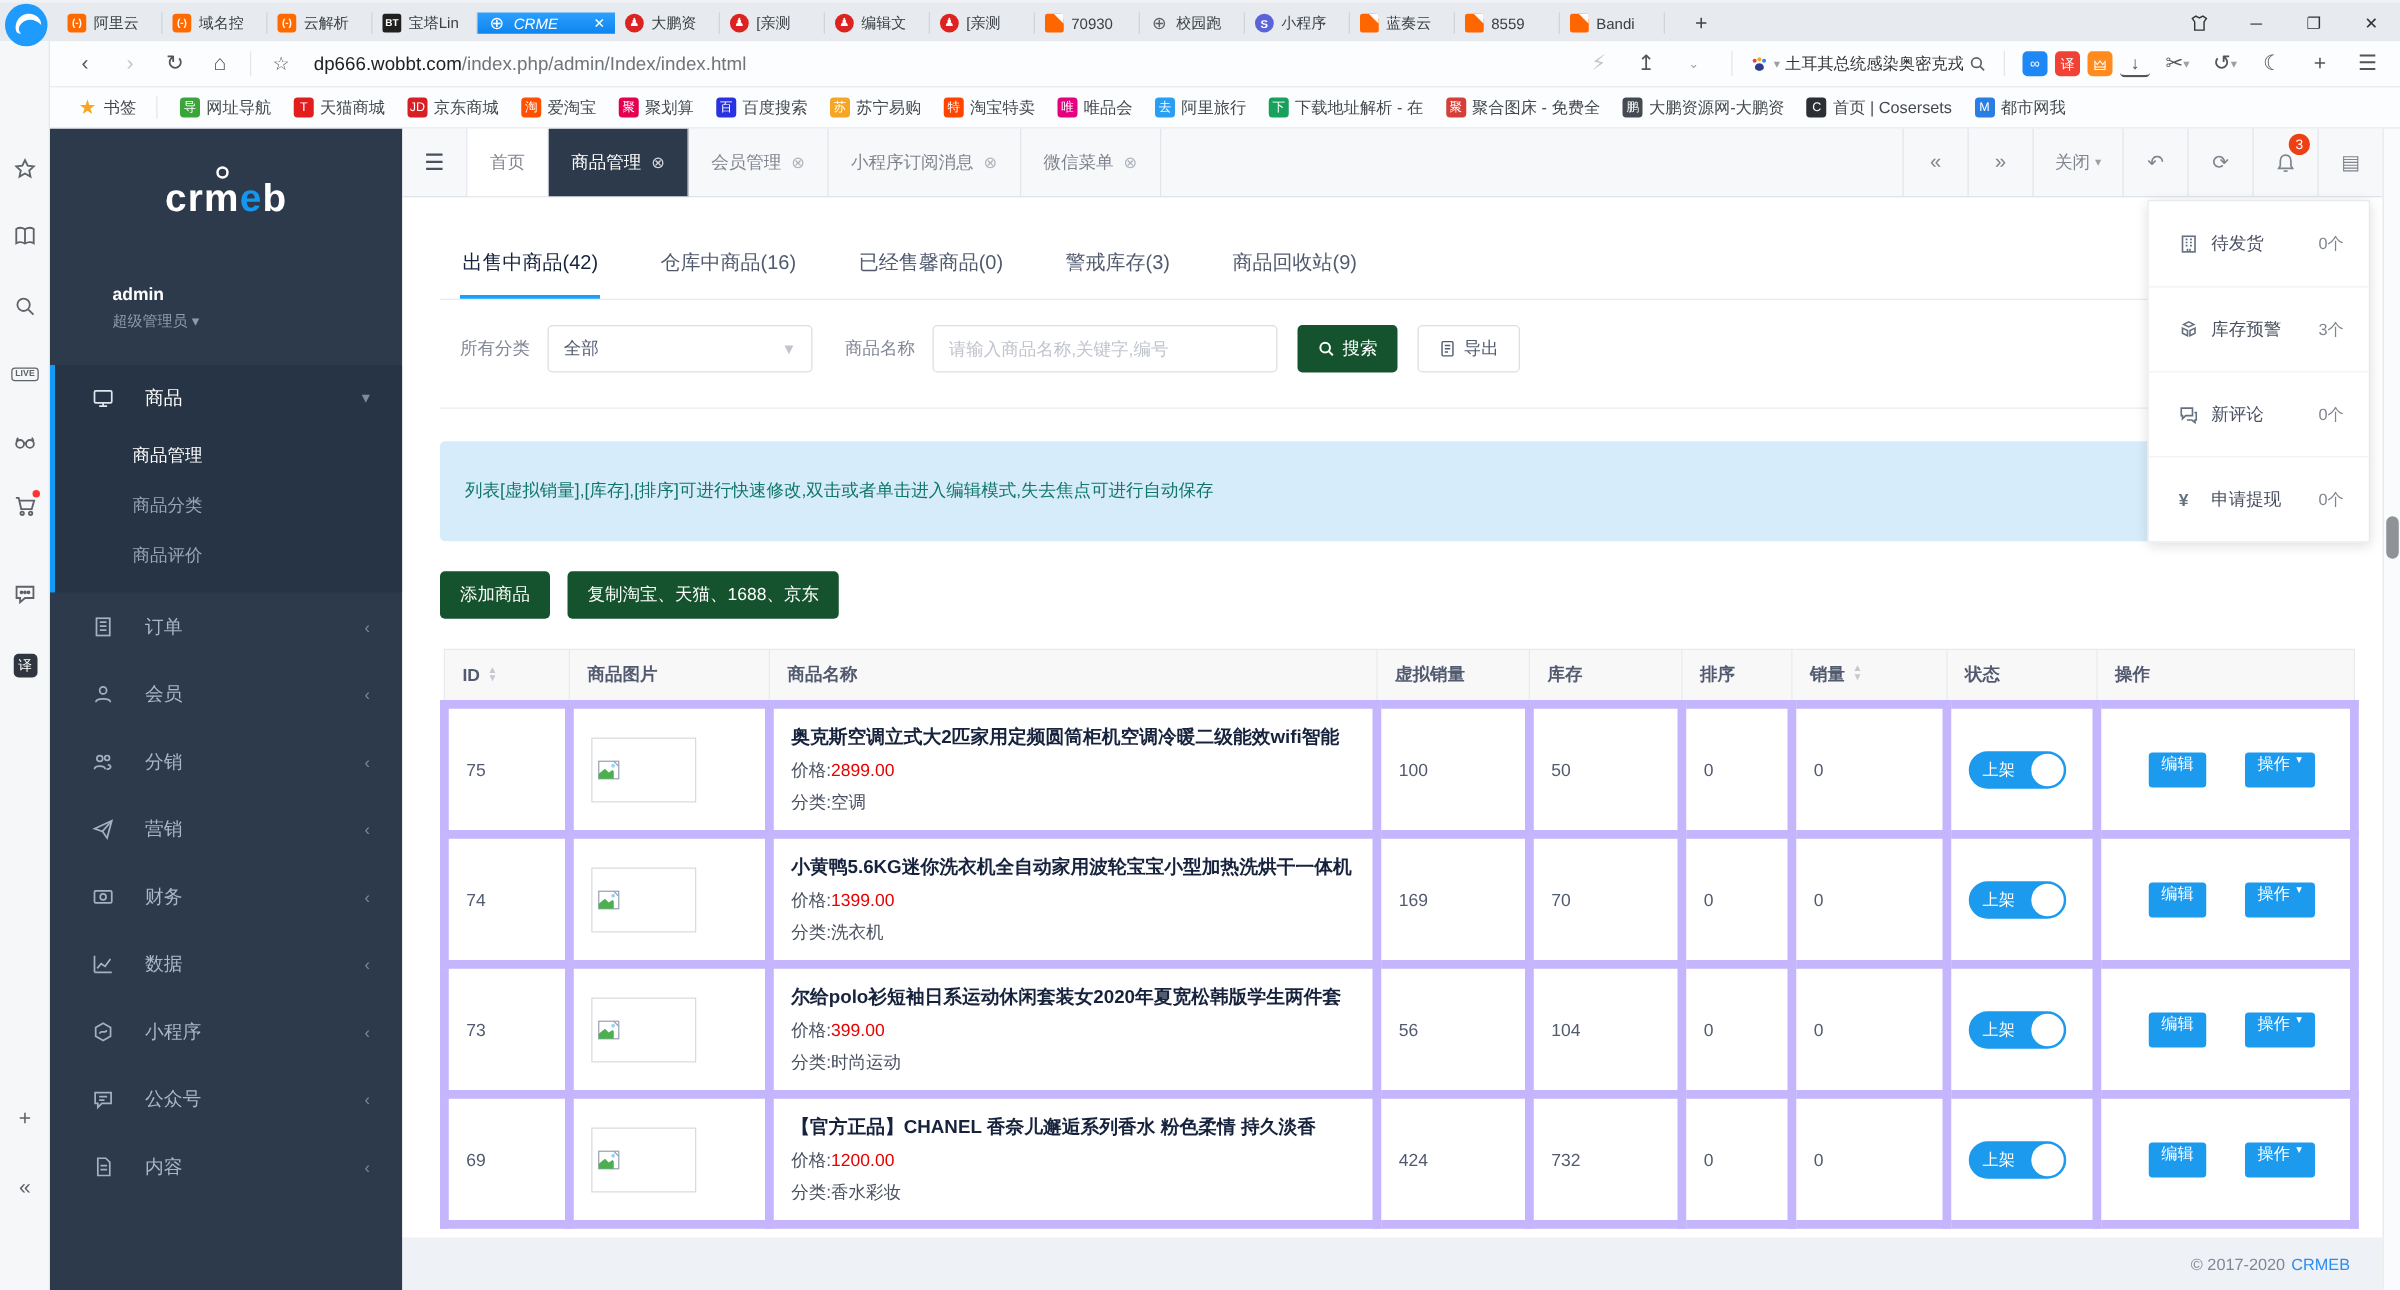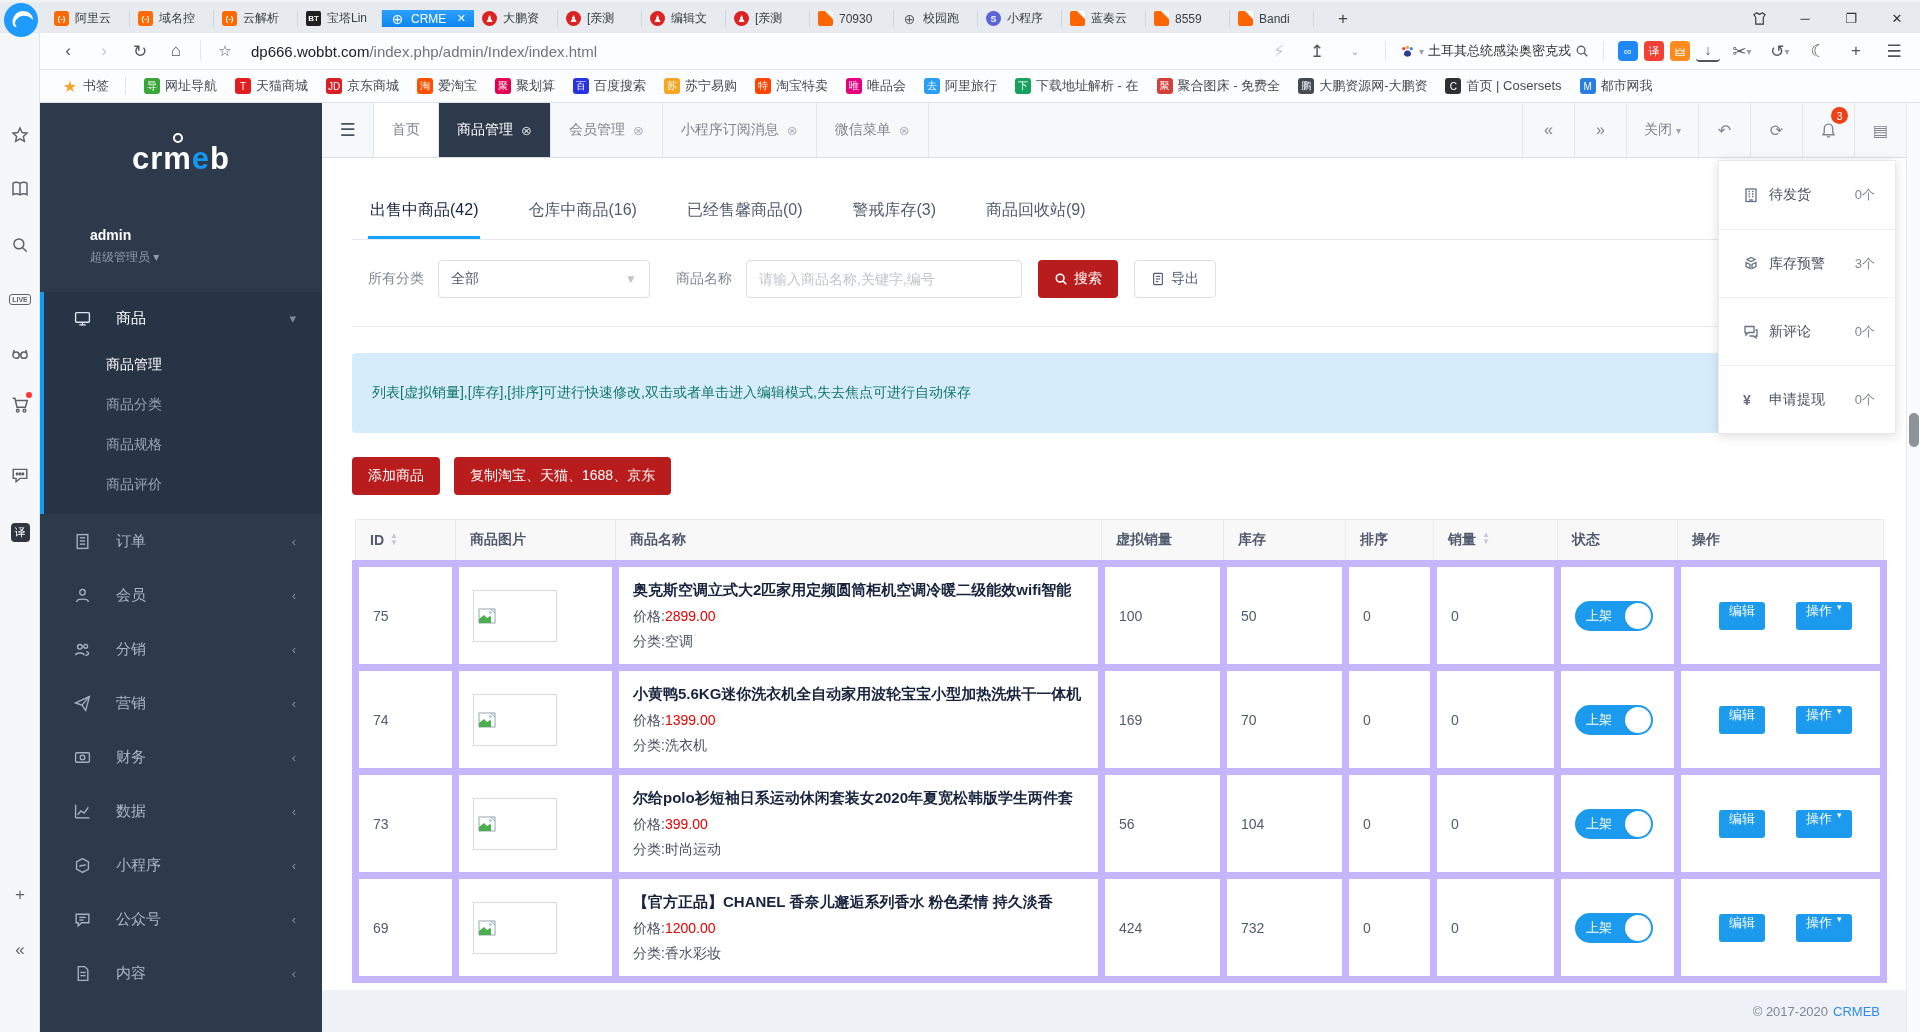--- a/index.html
+++ b/index.html
@@ -4,21 +4,21 @@
 <style>
   * { box-sizing: border-box; margin: 0; padding: 0; }
   html,body { width:1920px; height:1032px; overflow:hidden; }
   body { font-family:"Liberation Sans","DejaVu Sans",sans-serif; font-size:14px; background:#f0f2f5; position:relative; }
 
   
   .tabstrip { position:absolute; left:0; top:2px; width:1920px; height:33px; background:#e7eaee; display:flex; align-items:center;gap:12px; }
   .tabs { display:flex; margin-left:46px; }
   .btab { width:84px; display:flex; align-items:center; gap:6px; padding:0 8px; font-size:12px; color:#3b4045; border-right:1px solid #d0d5da; cursor:pointer; }
   .btab .tlabel { white-space:nowrap; overflow:hidden; flex:1; }
-  .btab.active { width:92px; background:linear-gradient(#2da0ff,#0d85ee); color:#fff; border-right:none; }
+  .btab.active { width:110px; background:linear-gradient(#2da0ff,#0d85ee); color:#fff; border-right:none;font-style:italic; }
   .btab.active .tclose { color:#fff; font-size:11px; }
   .fav { width:15px; height:15px; border-radius:3px; flex:0 0 15px; display:flex; align-items:center; justify-content:center; font-size:9px; font-weight:bold; color:#fff; }
   .fav.orange-brand { background:#ff6a00; } .fav.orange-brand::after{ content:"(-)"; font-size:8px; }
   .fav.bt { background:#20201f; border-radius:2px; } .fav.bt::after{ content:"BT"; font-size:8px; }
   .fav.globe-white { background:transparent; color:#fff; font-size:14px; } .fav.globe-white::after{ content:"⊕"; font-weight:normal; }
   .fav.red-brand { background:#d22; border-radius:50%; } .fav.red-brand::after{ content:"♟"; font-size:9px; }
   .fav.orange-flag { background:#f60; border-radius:2px; position:relative; overflow:hidden; }
   .fav.orange-flag::after { content:""; position:absolute; right:0; top:0; border:4px solid #fff; border-left-color:transparent; border-bottom-color:transparent; }
   .fav.globe-gray { background:transparent; color:#5f6368; font-size:14px; } .fav.globe-gray::after{ content:"⊕"; font-weight:normal; }
   .fav.purple-s { background:#5a63d8; border-radius:50%; } .fav.purple-s::after{ content:"S"; }
@@ -96,21 +96,21 @@
   .content { position:absolute; left:0; right:0; top:55px; bottom:42px; background:#fff; padding:0 22px 0 30px; overflow:hidden; }
   .ptabs { display:flex; gap:46px; padding:32px 0 0 16px; border-bottom:1px solid #e6e9ed; }
   .ptab { font-size:16px; color:#515a6e; padding:10px 2px 15px; cursor:pointer; }
   .ptab.active { color:#17233d; border-bottom:3px solid #14a2fe; }
   .filters { margin:20px 0 0 16px; display:flex; align-items:center; height:38px; }
   .flabel { color:#808695; margin-right:14px; }
   .fselect { width:212px; height:38px; border:1px solid #dcdee2; border-radius:4px; display:flex; align-items:center; padding:0 12px; color:#515a6e; cursor:pointer; margin-right:26px; }
   .fselect .caret { margin-left:auto; color:#c0c4cc; font-size:12px; }
   .finput { width:276px; height:38px; border:1px solid #dcdee2; border-radius:4px; padding:0 12px; font-size:14px; color:#515a6e; margin-right:16px; outline:none; font-family:inherit; }
   .finput::placeholder { color:#c0c4cc; }
-  .btn { height:38px; border:none; border-radius:4px; background:#b91c1c; color:#fff; font-size:14px; padding:0 16px; display:inline-flex; align-items:center; gap:6px; cursor:pointer; font-family:inherit; }
+  .btn { height:38px; border:none; border-radius:4px; background:#14532d; color:#fff; font-size:14px; padding:0 16px; display:inline-flex; align-items:center; gap:6px; cursor:pointer; font-family:inherit; }
   .btn.ghost { background:#fff; border:1px solid #dcdee2; color:#515a6e; }
   .btn svg { width:14px; height:14px; }
   .divider { border-top:1px solid #e8eaec; margin-top:28px; }
   .alert { margin-top:26px; height:80px; background:#d7ecfa; border-radius:4px; display:flex; align-items:center; padding:0 20px; color:#0f766e; font-size:14px; }
   .btnrow { margin-top:24px; display:flex; gap:14px; }
   table { width:100%; border-collapse:collapse; margin-top:24px; table-layout:fixed; }
   th { height:44px; background:#f8f8f9; border:1px solid #e8eaec; font-size:14px; color:#515a6e; text-align:left; padding-left:14px; font-weight:bold; }
   td { border:7px solid #c4b5fd; padding:10px 14px; vertical-align:middle; color:#515a6e; font-size:14px; height:104px; }
   .sorticons { display:inline-flex; flex-direction:column; margin-left:6px; vertical-align:middle; line-height:4px; }
   .sorticons i { font-style:normal; color:#c5c8ce; font-size:8px; height:7px; }
@@ -412,21 +412,20 @@
                 <line x1="5" y1="14" x2="11" y2="14"></line>
                 <line x1="8" y1="11.5" x2="8" y2="14"></line>
               </svg>
             </span>
             <span class="mlabel">商品</span>
             <span class="chev">▾</span>
           </div>
           <div class="sub">
             <div class="subitem on">商品管理</div>
             <div class="subitem">商品分类</div>
-            <div class="subitem">商品规格</div>
             <div class="subitem">商品评价</div>
           </div>
         </div>
         <div>
           <div class="mitem">
             <span class="micon">
               <svg viewBox="0 0 16 16" fill="none" stroke="currentColor" stroke-width="1.3">
                 <rect x="3" y="1.5" width="10" height="13"></rect>
                 <line x1="5.5" y1="4.5" x2="10.5" y2="4.5"></line>
                 <line x1="5.5" y1="7.5" x2="10.5" y2="7.5"></line>

